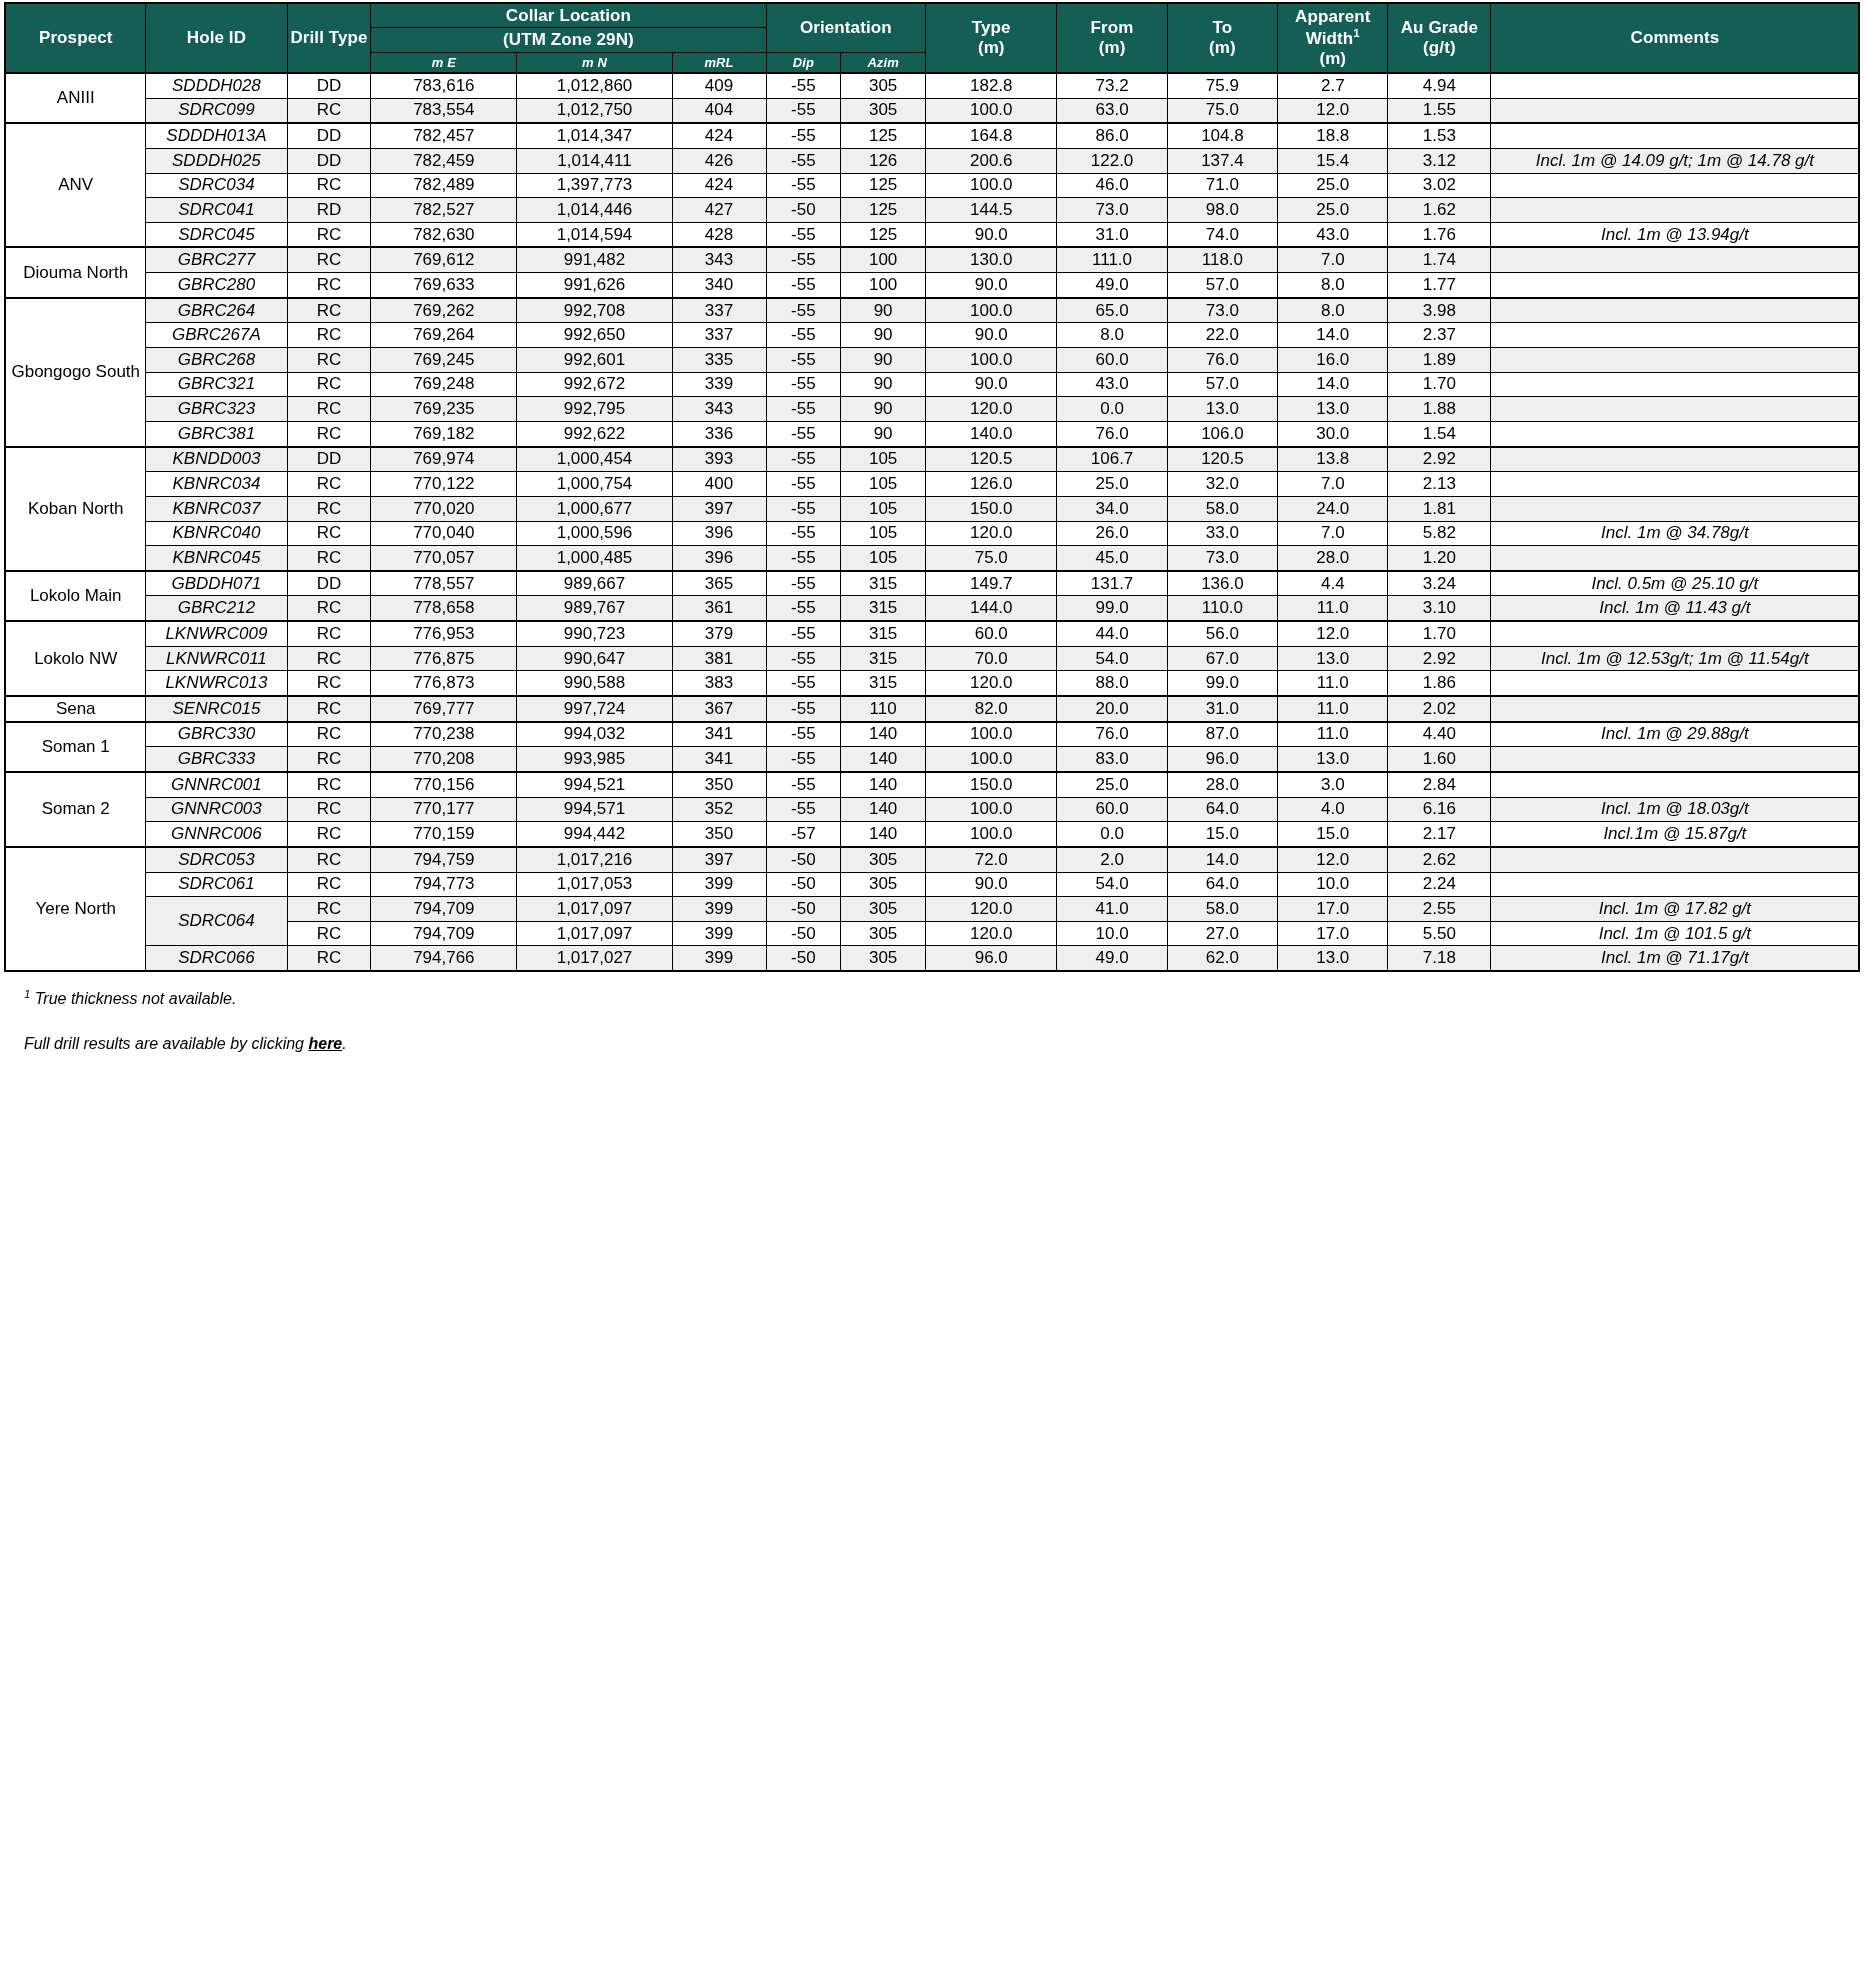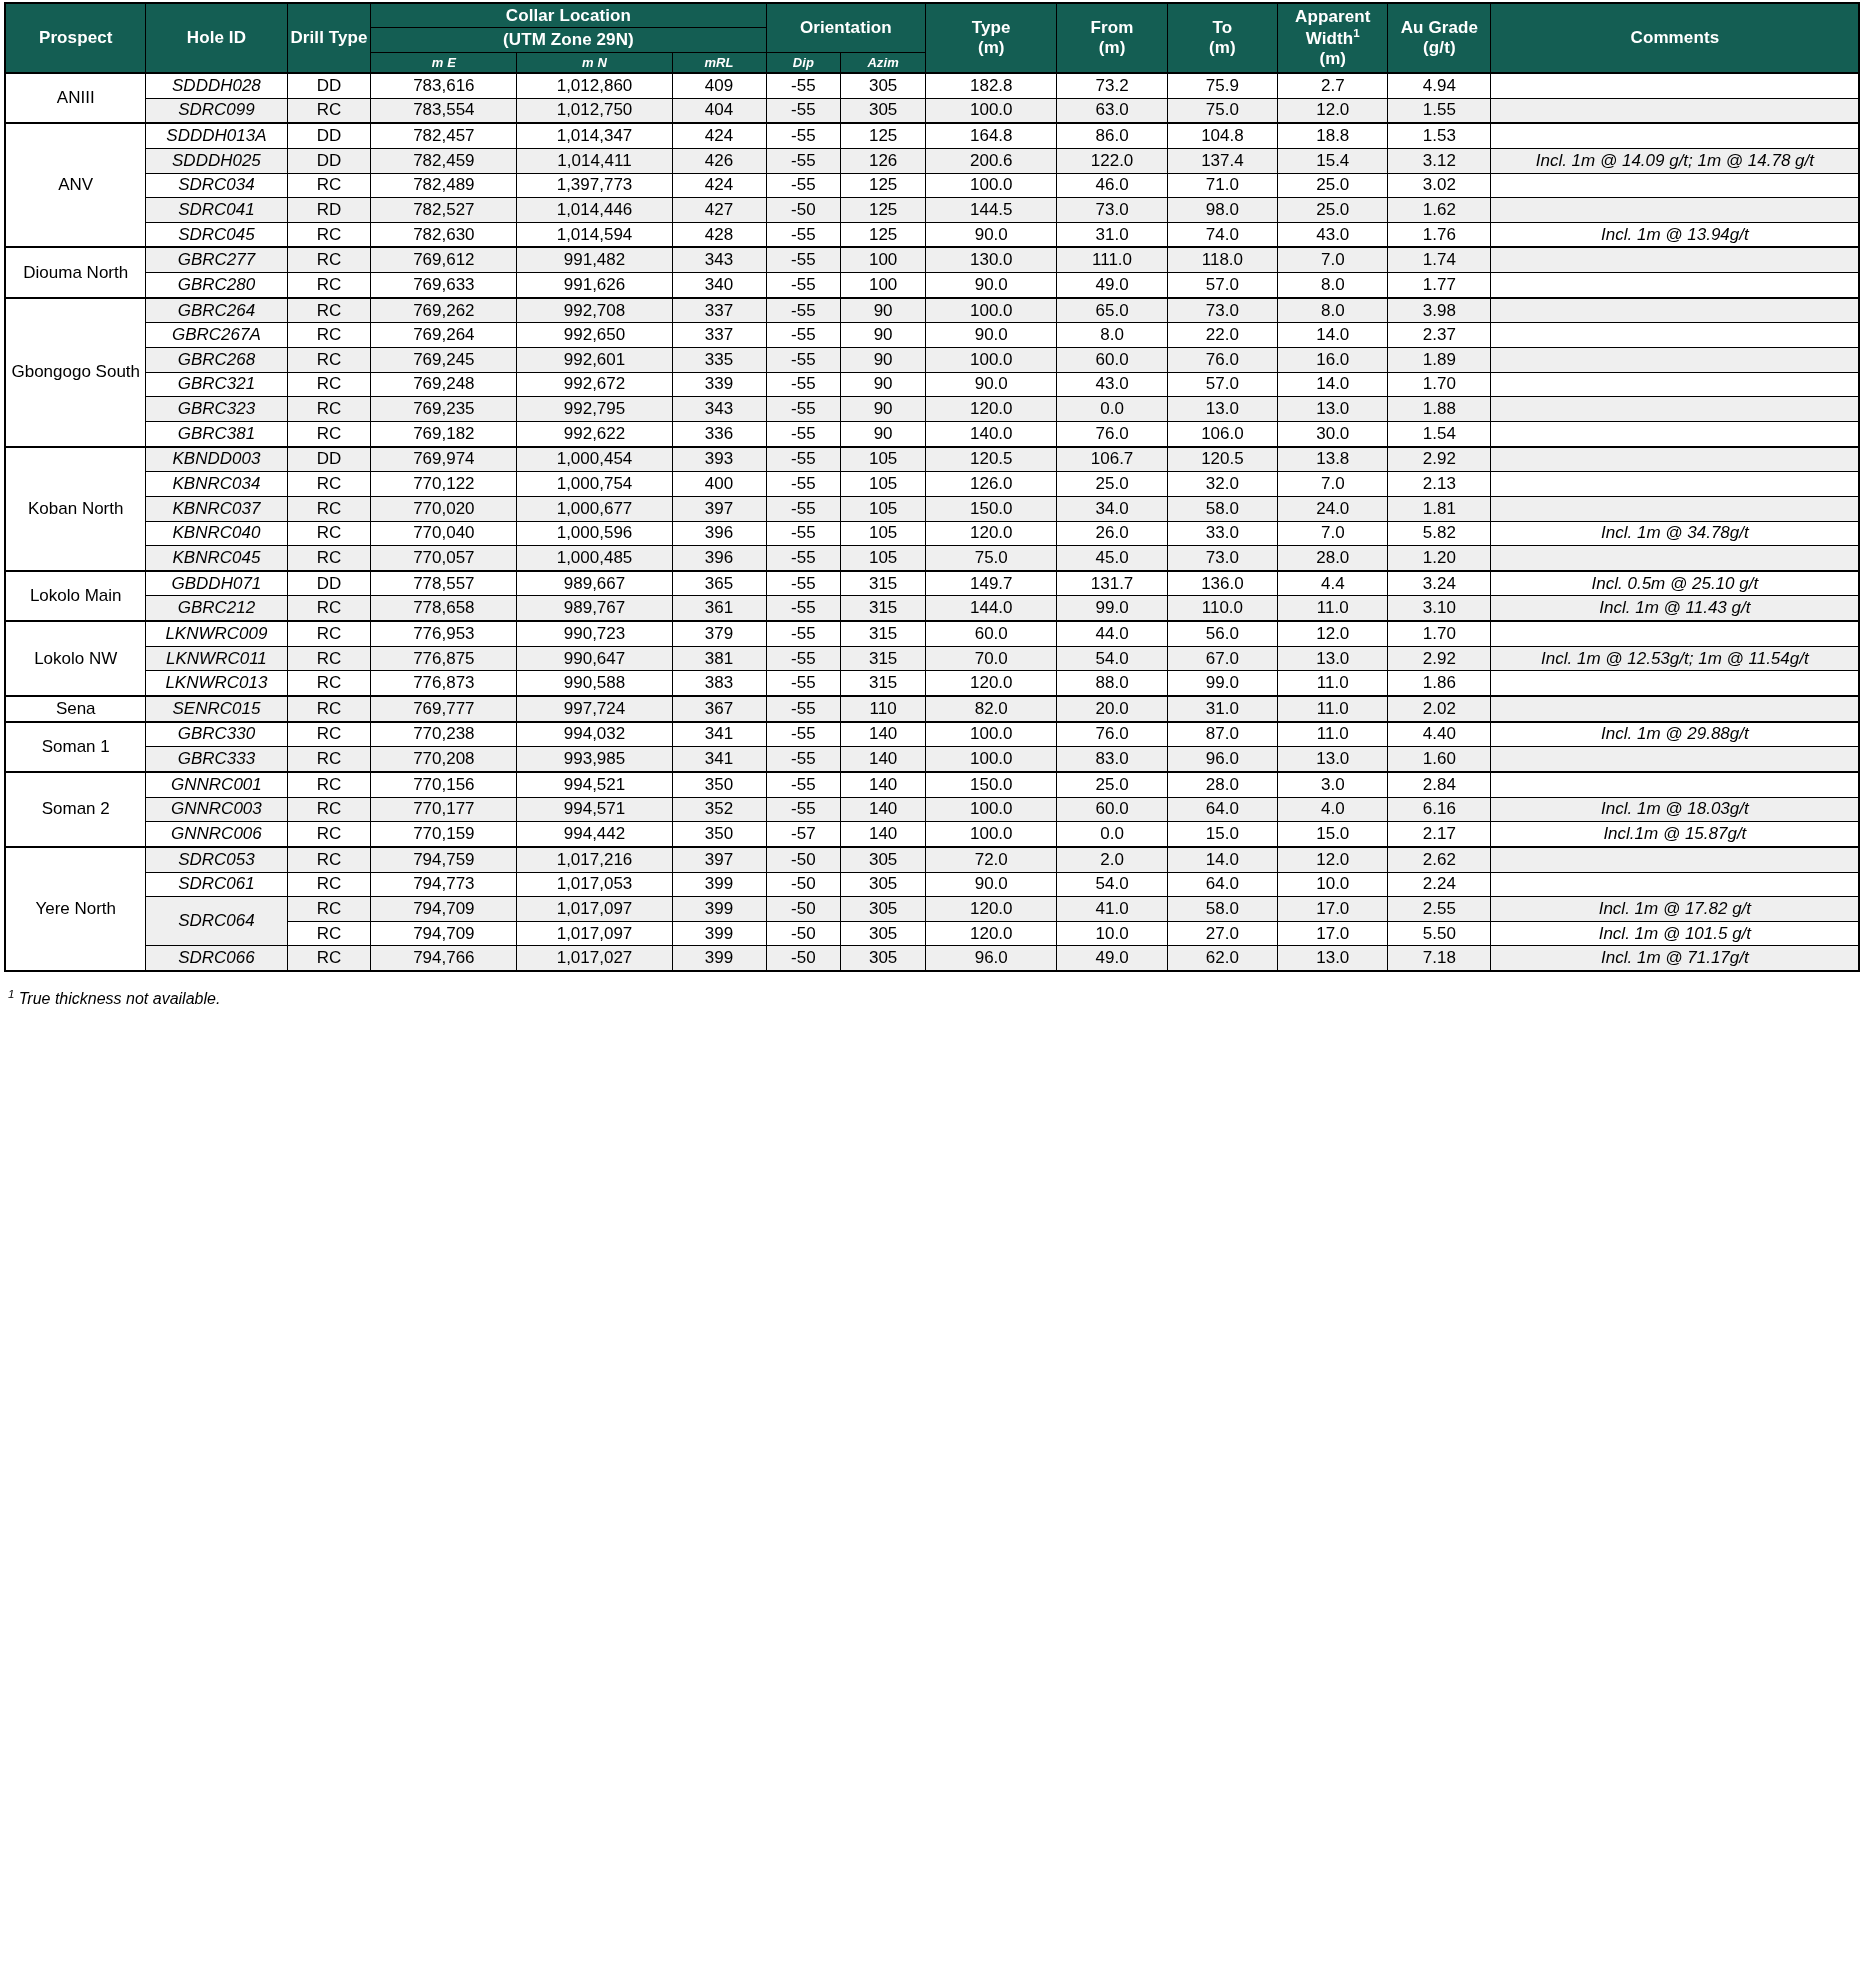--- a/index.html
+++ b/index.html
@@ -76,20 +76,21 @@
   tbody tr.groupstart > td.prospect { border-top-width: 2.2px; text-align: center; }
   td.holeid-span { font-size: 17px; font-style: italic; }
   td.comments {
     font-size: 16px;
     line-height: 1.2;
     font-style: italic;
   }
   .footnotes {
     margin-top: 15px;
     padding-left: 3.5px;
+    margin-left: 16px;
   }
   .footnote {
     font-style: italic;
     font-size: 16px;
     line-height: 1.25;
     margin-bottom: 25px;
   }
   .footnote.last { margin-bottom: 0; }
   .footnote sup { font-size: 11.5px; vertical-align: super; }
   .footnote .linkword {
@@ -710,16 +711,17 @@
           <td>62.0</td>
           <td>13.0</td>
           <td>7.18</td>
           <td class="comments">Incl. 1m @ 71.17g/t</td>
         </tr>
       </tbody>
   </table>
 
   <div class="footnotes">
     <div class="footnote"><sup>1</sup><span> True thickness not available.</span></div>
+    <div class="footnote last"><span>Full drill results are available by clicking </span><a class="linkword">here</a><span>.</span></div>
   </div>
 
 </div>
 
 
 </body></html>

